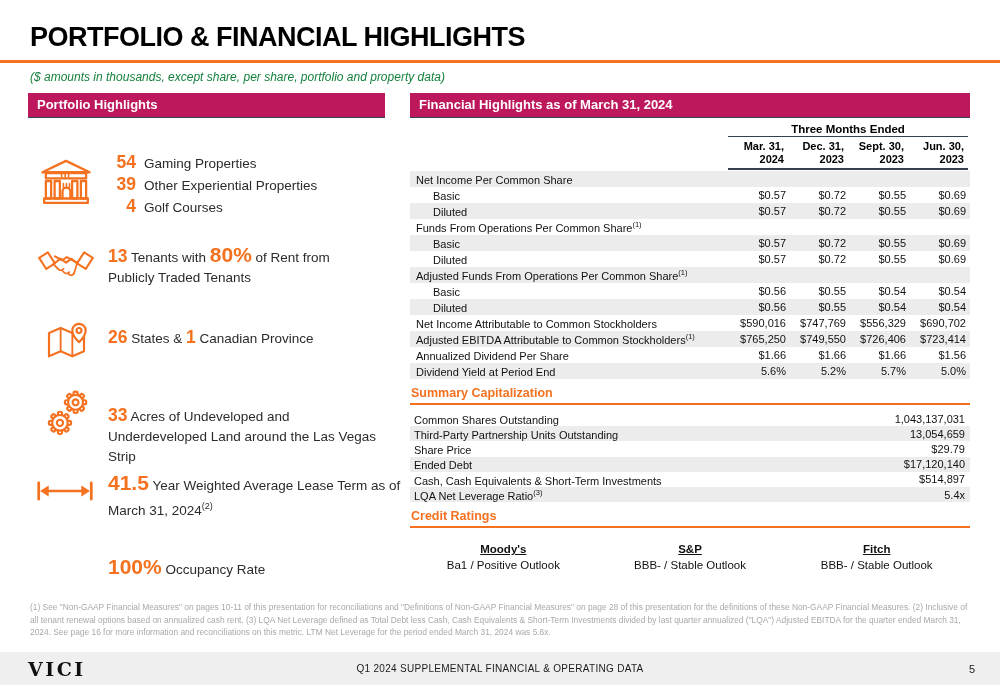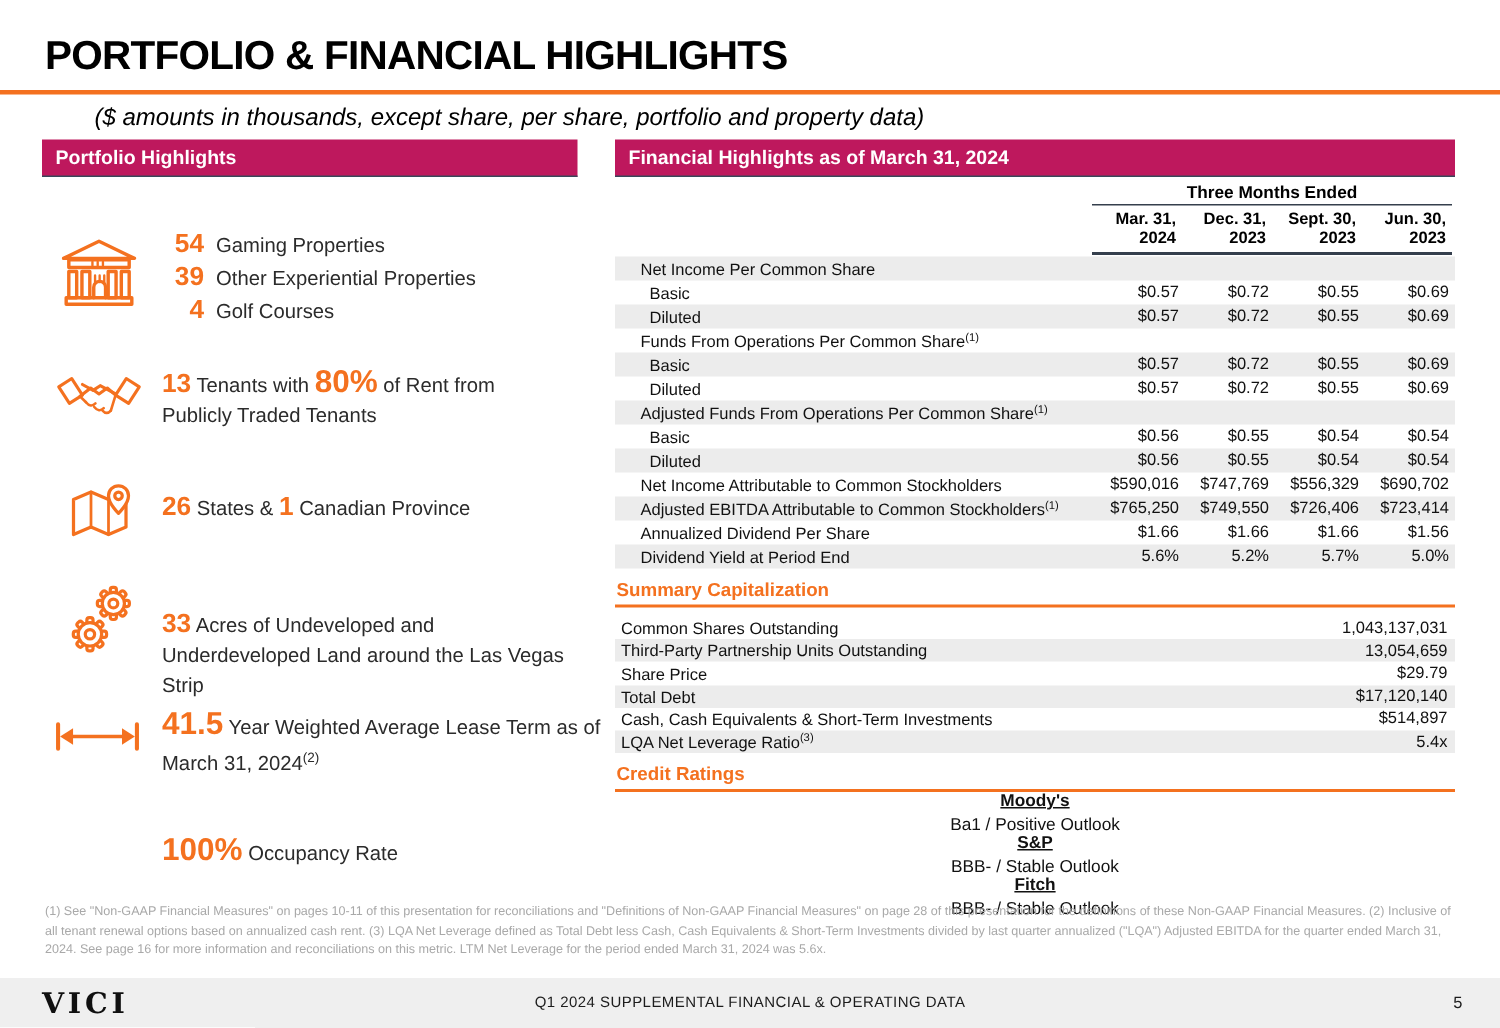--- a/index.html
+++ b/index.html
@@ -2,21 +2,21 @@
 <html><head>
 <meta charset="utf-8">
 <style>
   * { margin:0; padding:0; box-sizing:border-box; }
   body { background:#fff; font-family:"Liberation Sans", sans-serif; }
   .slide { position:relative; width:1000px; height:685px; background:#fff; overflow:hidden; }
 
   
   .title { position:absolute; left:30px; top:22px; font-size:27px; font-weight:bold; color:#000; letter-spacing:-0.5px; }
   .title-rule { position:absolute; left:0; top:60px; width:1000px; height:3px; background:#F4711F; }
-  .subtitle { position:absolute; left:30px; top:70px; font-size:16px; font-style:italic; color:#000000;margin-left:33px; }
+  .subtitle { position:absolute; left:30px; top:70px; font-size:12px; font-style:italic; color:#15803d; }
 
   
   .panel-header { background:#be185d; color:#fff; font-weight:bold; font-size:13px; padding:4px 9px 5px; border-bottom:1px solid #39465a; }
   .left-panel  { position:absolute; left:28px; top:93px; width:357px; height:492px; }
   .right-panel { position:absolute; left:410px; top:93px; width:560px; }
 
   
   .pitem { position:absolute; }
   .picon { position:absolute; color:#F4711F; }
   .ptext { position:absolute; left:80px; font-size:13.5px; color:#2b2b2b; line-height:20px; }
@@ -29,40 +29,40 @@
 
   
   .thead { margin-top:5px; }
   .tme-area { margin-left:318px; width:240px; }
   .tme { text-align:center; font-weight:bold; font-size:11.5px; color:#000; padding-bottom:1px; border-bottom:1.5px solid #353f4d; }
   .date-cols { display:flex; border-bottom:2px solid #353f4d; padding:3px 0 3px; }
   .dcol { width:60px; text-align:right; font-weight:bold; font-size:11px; line-height:12.5px; padding-right:4px; color:#000; }
   .frows { margin-top:1px; }
   .frow { display:flex; align-items:center; height:16px; font-size:11px; color:#111; }
   .frows .frow:nth-child(odd) { background:#ECECEC; }
-  .flabel { flex:1; padding-left:17px; white-space:nowrap; }
+  .flabel { flex:1; padding-left:6px; white-space:nowrap; }
   .frow.indent .flabel { padding-left:23px; }
   .fval { width:60px; text-align:right; padding-right:4px; }
   sup.fn { font-size:7.5px; }
 
   
   .orange-head { color:#F4711F; font-weight:bold; font-size:12.5px; margin:7px 0 3px 1px; }
   .orange-rule { height:2px; background:#F4711F; }
 
   
   .crows { margin-top:6px; }
   .crow { display:flex; align-items:center; height:15.2px; font-size:11px; color:#111; }
   .crows .crow:nth-child(even) { background:#ECECEC; }
   .clabel { flex:1; padding-left:4px; white-space:nowrap; }
   .crow.bold .clabel { font-weight:bold; padding-left:17px; }
   .cval { text-align:right; padding-right:5px; }
   .crow.bold .cval { font-weight:bold; }
 
   
-  .agencies { display:flex; margin-top:0;flex-direction:column; }
+  .agencies { display:flex; margin-top:15px; }
   .agency { flex:1; text-align:center; font-size:11.5px; color:#111; }
   .aname { font-weight:bold; text-decoration:underline; margin-bottom:4px; }
 
   
   .footnotes { position:absolute; left:30px; top:601px; width:942px; font-size:8.4px; color:#A9A9A9; line-height:1.5; }
   .footer { position:absolute; left:0; top:652px; width:1000px; height:33px; background:#EFEFEF; display:flex; align-items:center; }
   .logo { margin-left:28px; font-family:"DejaVu Serif", serif; font-weight:bold; font-size:19px; letter-spacing:2.5px; color:#101010; }
   .footer-center { position:absolute; left:0; right:0; text-align:center; font-size:10px; color:#1c1c1c; letter-spacing:0.3px; }
   .page-num { position:absolute; right:25px; font-size:11px; color:#1c1c1c; }
 </style>
@@ -321,21 +321,21 @@
         </div>
       <div class="crow">
           <div class="clabel"><span>Third-Party Partnership Units Outstanding</span><sup class="fn"></sup></div>
           <div class="cval">13,054,659</div>
         </div>
       <div class="crow">
           <div class="clabel"><span>Share Price</span><sup class="fn"></sup></div>
           <div class="cval">$29.79</div>
         </div>
       <div class="crow">
-          <div class="clabel"><span>Total Debt</span><sup class="fn"></sup></div>
+          <div class="clabel"><span>Ended Debt</span><sup class="fn"></sup></div>
           <div class="cval">$17,120,140</div>
         </div>
       <div class="crow">
           <div class="clabel"><span>Cash, Cash Equivalents &amp; Short-Term Investments</span><sup class="fn"></sup></div>
           <div class="cval">$514,897</div>
         </div>
       <div class="crow">
           <div class="clabel"><span>LQA Net Leverage Ratio</span><sup class="fn">(3)</sup></div>
           <div class="cval">5.4x</div>
         </div>

